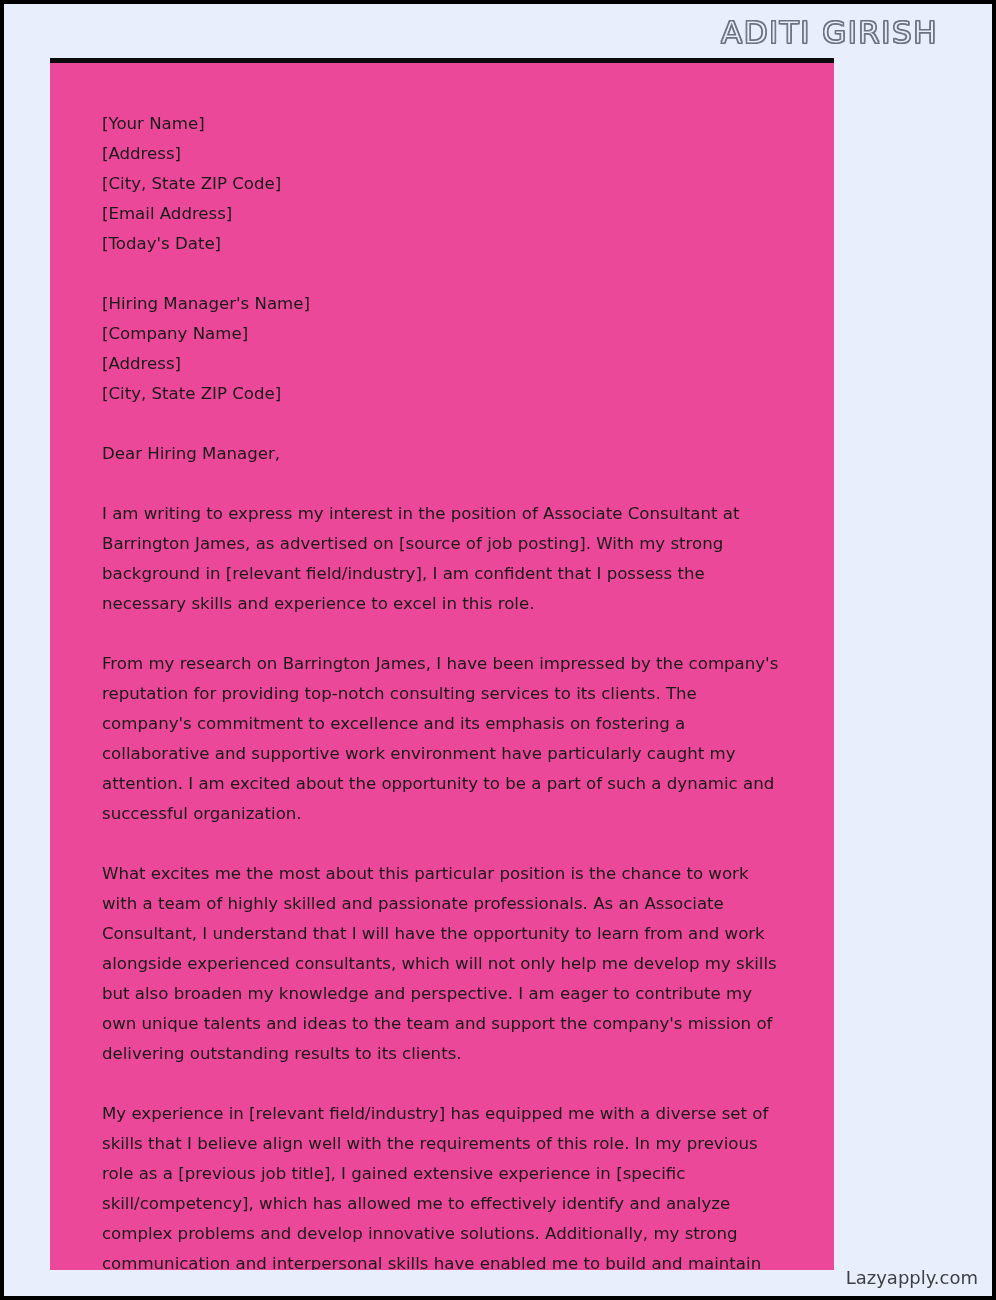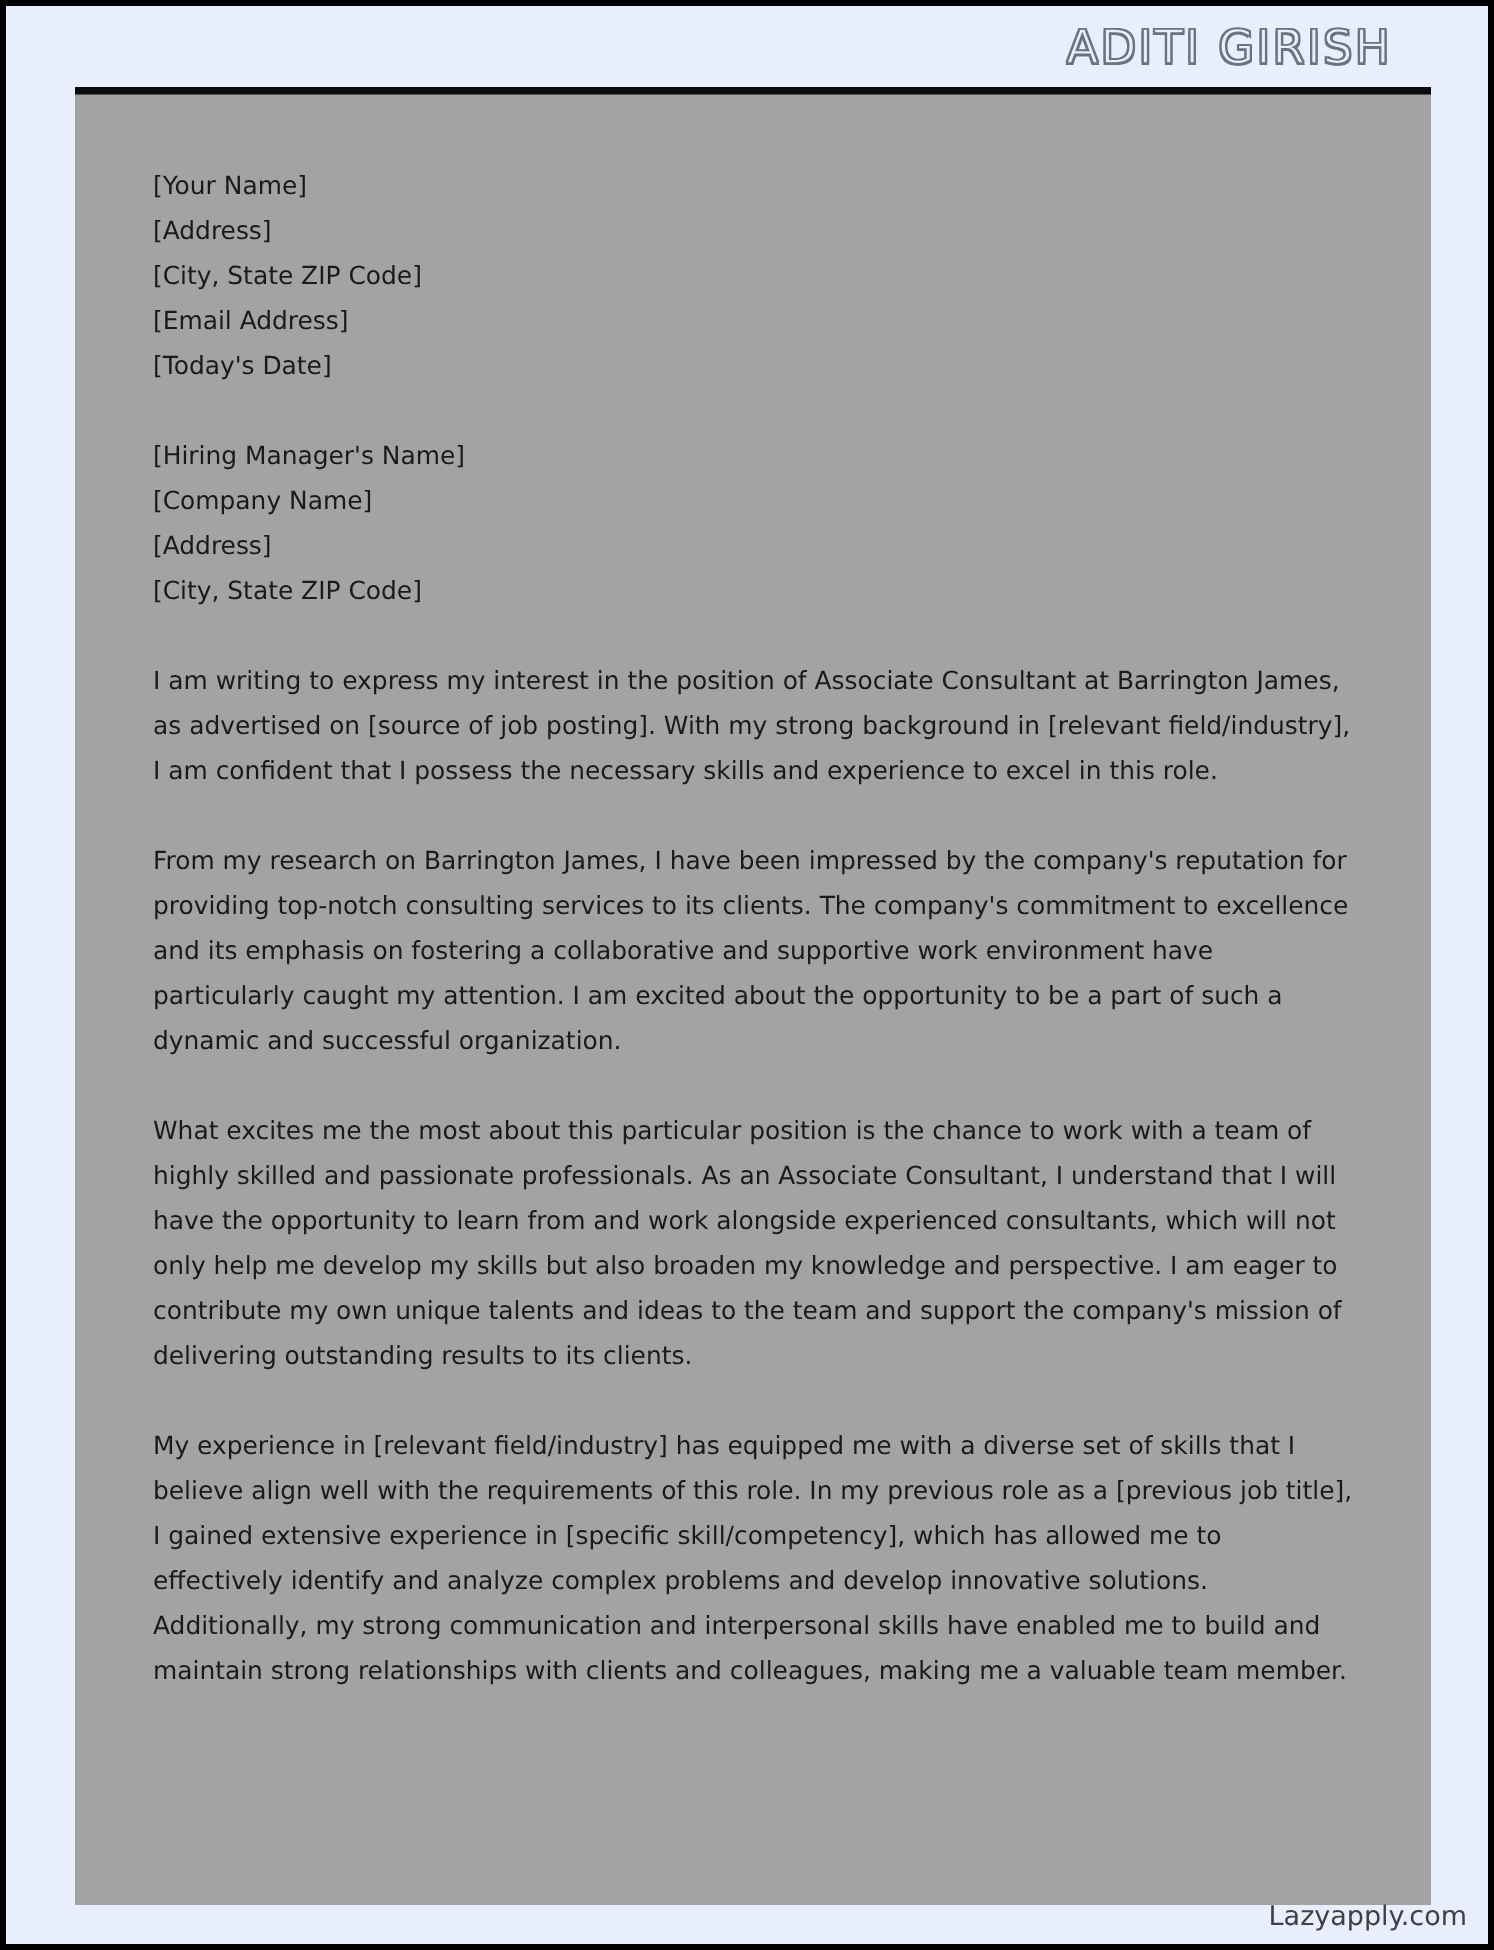--- a/index.html
+++ b/index.html
@@ -19,21 +19,21 @@
     height: 1300px;
     box-sizing: border-box;
     background: #e8eefc;
     border: 4px solid #000000;
     overflow: hidden;
   }
   .header {
     position: absolute;
     top: 4px;
     left: 0;
-    right: 16px;
+    right: 6px;
     height: 48px;
     display: flex;
     align-items: center;
     justify-content: flex-end;
     padding-right: 48px;
     box-sizing: border-box;
   }
   .header-name {
     font-family: "DejaVu Sans", sans-serif;
     font-size: 31px;
@@ -44,23 +44,23 @@
       -1px -1px 0 #6b7280,
        1px -1px 0 #6b7280,
       -1px  1px 0 #6b7280,
        1px  1px 0 #6b7280;
     font-weight: 400;
   }
   .sheet {
     position: absolute;
     top: 54px;
     left: 46px;
-    width: 904px;
+    width: 784px;
     height: 1212px;
-    background: #a3a3a3;
+    background: #ec4899;
     border-top: 5px solid #0b0b0b;
     box-sizing: border-box;
     overflow: hidden;
   }
   .letter {
     padding: 46px 52px 0 52px;
     font-family: "DejaVu Sans", sans-serif;
     font-size: 16.6px;
     line-height: 30px;
     color: #1a1a1a;
@@ -98,20 +98,21 @@
 [Address]
 [City, State ZIP Code]
 [Email Address]
 [Today's Date]</div>
 
       <div class="block">[Hiring Manager's Name]
 [Company Name]
 [Address]
 [City, State ZIP Code]</div>
 
+      <div class="para">Dear Hiring Manager,</div>
 
       <div class="para">I am writing to express my interest in the position of Associate Consultant at Barrington James, as advertised on [source of job posting]. With my strong background in [relevant field/industry], I am confident that I possess the necessary skills and experience to excel in this role.</div>
       <div class="para">From my research on Barrington James, I have been impressed by the company's reputation for providing top-notch consulting services to its clients. The company's commitment to excellence and its emphasis on fostering a collaborative and supportive work environment have particularly caught my attention. I am excited about the opportunity to be a part of such a dynamic and successful organization.</div>
       <div class="para">What excites me the most about this particular position is the chance to work with a team of highly skilled and passionate professionals. As an Associate Consultant, I understand that I will have the opportunity to learn from and work alongside experienced consultants, which will not only help me develop my skills but also broaden my knowledge and perspective. I am eager to contribute my own unique talents and ideas to the team and support the company's mission of delivering outstanding results to its clients.</div>
       <div class="para">My experience in [relevant field/industry] has equipped me with a diverse set of skills that I believe align well with the requirements of this role. In my previous role as a [previous job title], I gained extensive experience in [specific skill/competency], which has allowed me to effectively identify and analyze complex problems and develop innovative solutions. Additionally, my strong communication and interpersonal skills have enabled me to build and maintain strong relationships with clients and colleagues, making me a valuable team member.</div>
 
     </div>
   </div>
 
   <div class="watermark">Lazyapply.com</div>

